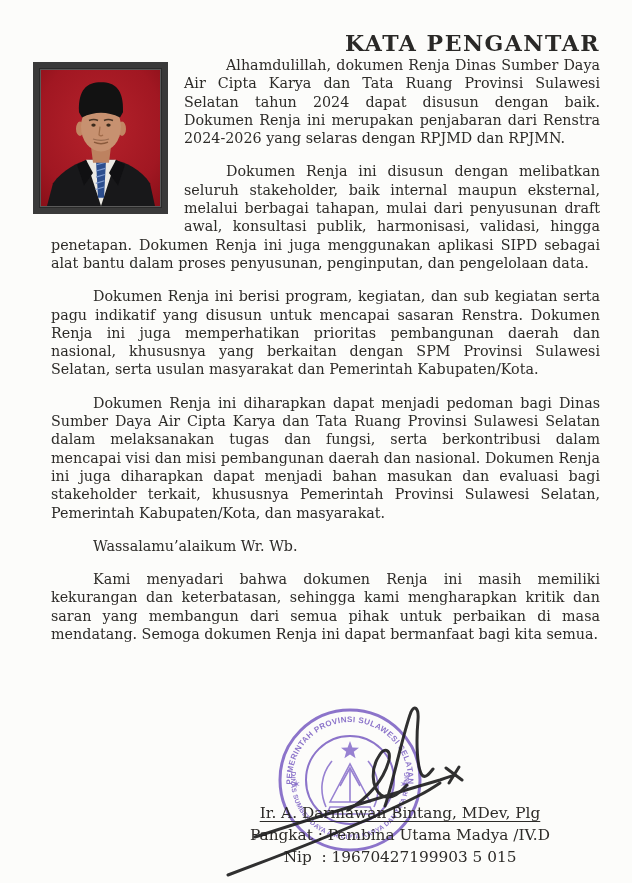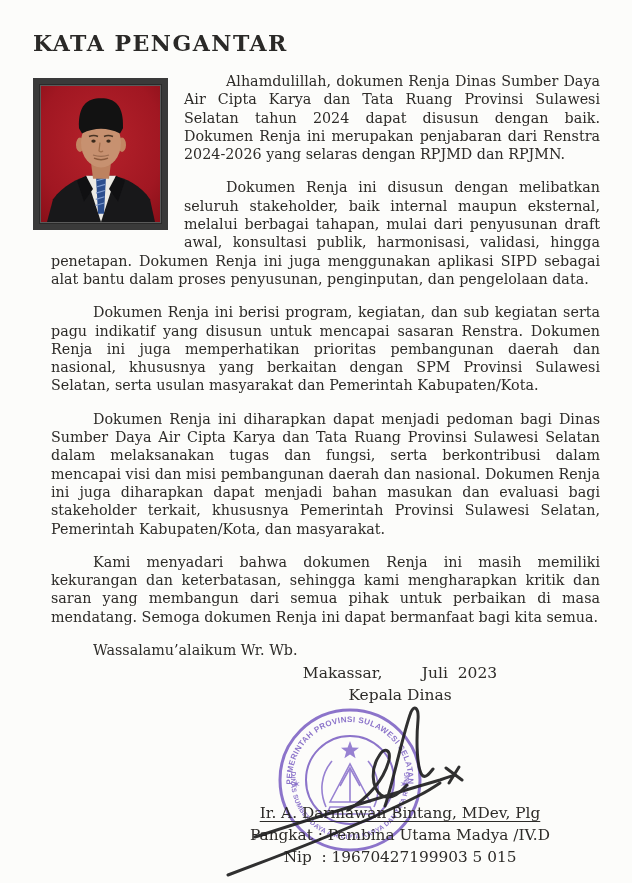--- a/index.html
+++ b/index.html
@@ -8,25 +8,25 @@
     width:632px;height:883px;
     margin:0 auto;
     background:#fcfcfa;
     font-family:"DejaVu Serif","Liberation Serif",serif;
     color:#2d2b28;
     overflow:hidden;
     box-sizing:border-box;
   }
   .content{padding:24px 32px 0 33px;}
   .doc-title{
-    text-align:left;
+    text-align:right;
     font-size:22px;
     font-weight:bold;
     letter-spacing:1.5px;
-    margin:6px 0 16px 0;
+    margin:6px 0 0 0;
     color:#2a2927;
   }
   .photo-frame{
     float:left;
     width:135px;height:152px;
     box-sizing:border-box;
     border:6px solid #3a3a3a;
     background:#ffffff;
     padding:2px;
     margin:6px 16px 8px 0;
@@ -113,31 +113,27 @@
           <path d="M53,70 Q60,73 67,70" stroke="#8a5a3c" stroke-width="1.5" fill="none"></path>
           <path d="M52,67 Q60,69.5 68,67" stroke="#6b4630" stroke-width="1.2" fill="none" opacity=".5"></path>
         </svg>
       </div>
     </div>
 
     <p class="body">Alhamdulillah, dokumen Renja Dinas Sumber Daya Air Cipta Karya dan Tata Ruang Provinsi Sulawesi Selatan tahun 2024 dapat disusun dengan baik. Dokumen Renja ini merupakan penjabaran dari Renstra 2024-2026 yang selaras dengan RPJMD dan RPJMN.</p>
     <p class="body" style="clear:none;">Dokumen Renja ini disusun dengan melibatkan seluruh stakeholder, baik internal maupun eksternal, melalui berbagai tahapan, mulai dari penyusunan draft awal, konsultasi publik, harmonisasi, validasi, hingga penetapan. Dokumen Renja ini juga menggunakan aplikasi SIPD sebagai alat bantu dalam proses penyusunan, penginputan, dan pengelolaan data.</p>
     <p class="body">Dokumen Renja ini berisi program, kegiatan, dan sub kegiatan serta pagu indikatif yang disusun untuk mencapai sasaran Renstra. Dokumen Renja ini juga memperhatikan prioritas pembangunan daerah dan nasional, khususnya yang berkaitan dengan SPM Provinsi Sulawesi Selatan, serta usulan masyarakat dan Pemerintah Kabupaten/Kota.</p>
     <p class="body">Dokumen Renja ini diharapkan dapat menjadi pedoman bagi Dinas Sumber Daya Air Cipta Karya dan Tata Ruang Provinsi Sulawesi Selatan dalam melaksanakan tugas dan fungsi, serta berkontribusi dalam mencapai visi dan misi pembangunan daerah dan nasional. Dokumen Renja ini juga diharapkan dapat menjadi bahan masukan dan evaluasi bagi stakeholder terkait, khususnya Pemerintah Provinsi Sulawesi Selatan, Pemerintah Kabupaten/Kota, dan masyarakat.</p>
+    <p class="body closing">Wassalamu’alaikum Wr. Wb.</p>
+
     <p class="body">Kami menyadari bahwa dokumen Renja ini masih memiliki kekurangan dan keterbatasan, sehingga kami mengharapkan kritik dan saran yang membangun dari semua pihak untuk perbaikan di masa mendatang. Semoga dokumen Renja ini dapat bermanfaat bagi kita semua.</p>
-
-    <p class="body closing">Wassalamu’alaikum Wr. Wb.</p>
   </div>
 
   <div class="sig-area">
 
-    <div class="sig-top">
-      <div class="place-date">Makassar,        Juli  2023</div>
-      <div>Kepala Dinas</div>
-    </div>
 
     <svg class="stamp-svg" width="148" height="148" viewBox="0 0 148 148">
       <g stroke="#7d62c4" fill="none">
         <circle cx="74" cy="74" r="70" stroke-width="3"></circle>
         <circle cx="74" cy="74" r="44" stroke-width="2"></circle>
       </g>
       <defs>
         <path id="arcTop" d="M 18.8,91.9 A 58,58 0 1 1 129.2,91.9"></path>
         <path id="arcBot" d="M 18.6,53.8 A 59,59 0 1 0 129.4,53.8"></path>
       </defs>

